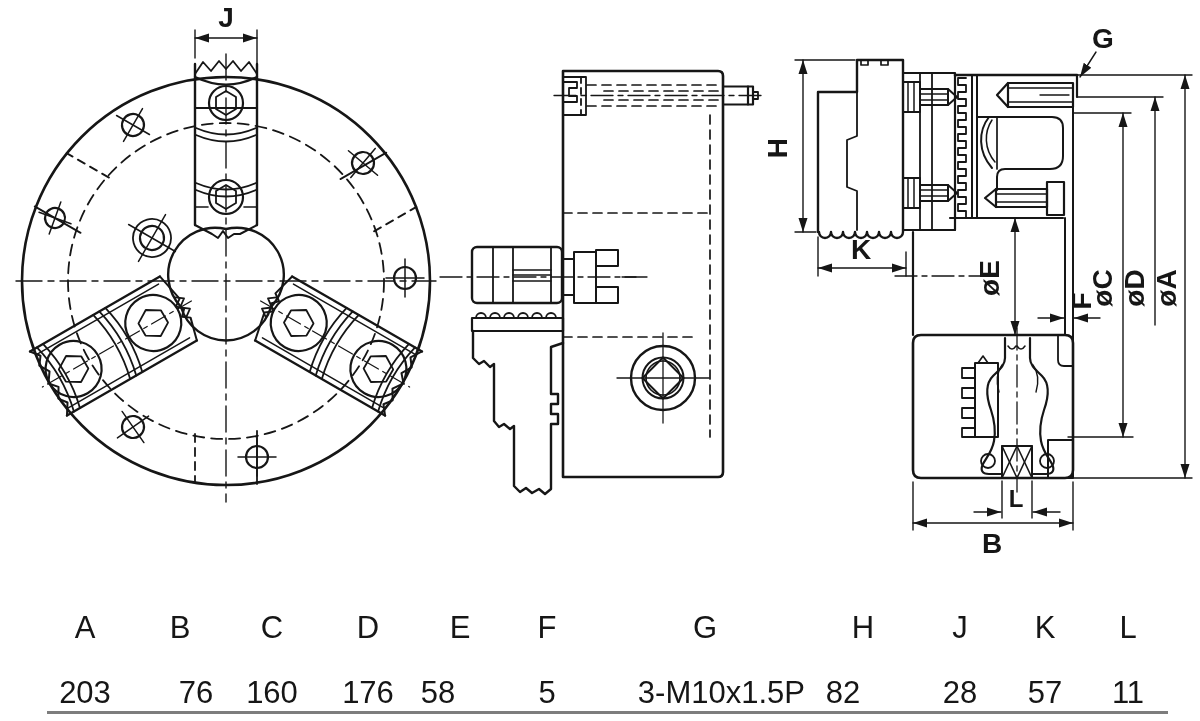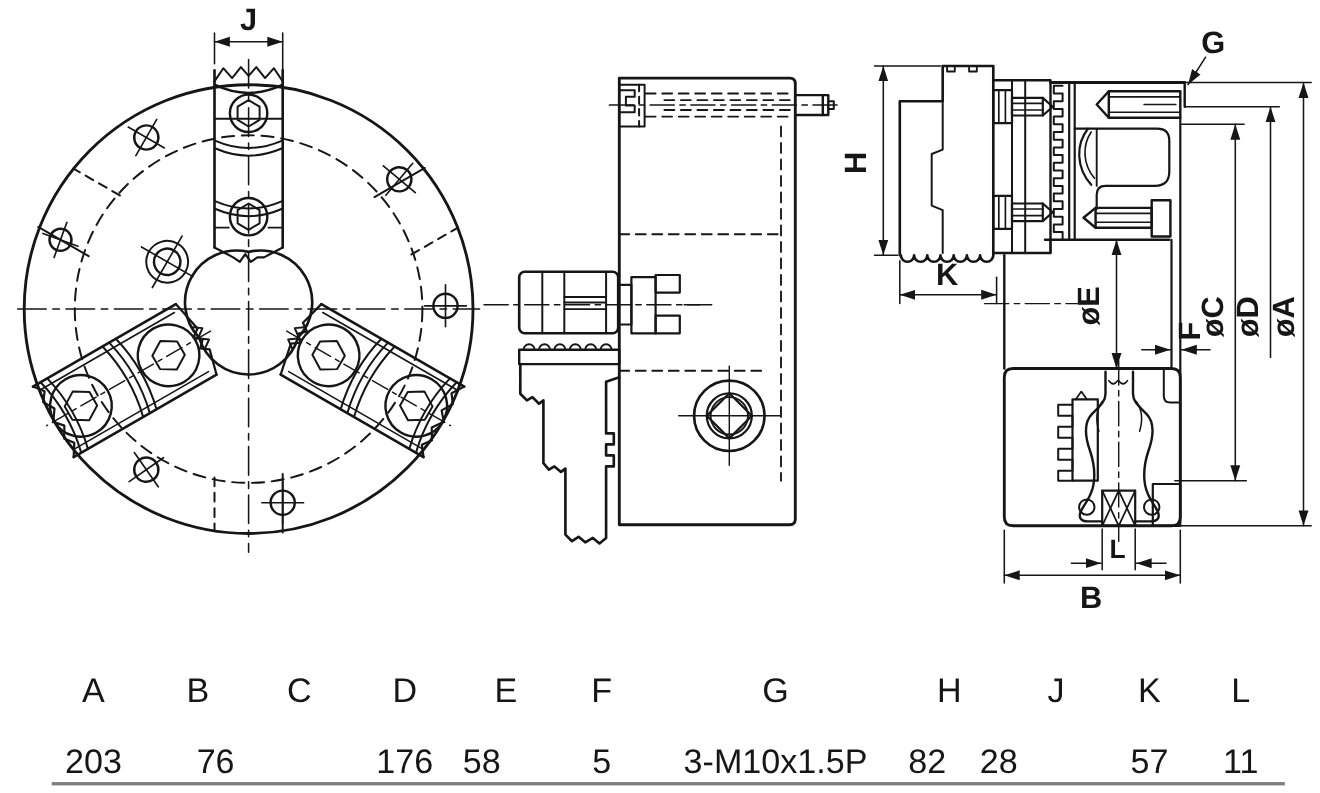--- a/index.html
+++ b/index.html
@@ -375,31 +375,32 @@
 </svg>
 
 
 <div id="spec-table">
   <div class="table-rule"></div>
 <div class="spec-head" style="left: 85px;">A</div>
       <div class="spec-val" style="left: 85px;">203</div>
       <div class="spec-head" style="left: 180px;">B</div>
       <div class="spec-val" style="left: 180px; padding-left: 32px;">76</div>
       <div class="spec-head" style="left: 272px;">C</div>
+      <div class="spec-val" style="left: 272px;">160</div>
       <div class="spec-head" style="left: 368px;">D</div>
       <div class="spec-val" style="left: 368px;">176</div>
       <div class="spec-head" style="left: 460px;">E</div>
       <div class="spec-val" style="left: 438px;">58</div>
       <div class="spec-head" style="left: 547px;">F</div>
       <div class="spec-val" style="left: 547px;">5</div>
       <div class="spec-head" style="left: 705px;">G</div>
-      <div class="spec-val" style="left: 705px;">3-M10x1.5P</div>
+      <div class="spec-val" style="left: 705px; text-align: right;">3-M10x1.5P</div>
       <div class="spec-head" style="left: 863px;">H</div>
       <div class="spec-val" style="left: 843px;">82</div>
       <div class="spec-head" style="left: 960px;">J</div>
-      <div class="spec-val" style="left: 908px;">28</div>
+      <div class="spec-val" style="left: 960px;">28</div>
       <div class="spec-head" style="left: 1045px;">K</div>
       <div class="spec-val" style="left: 1045px;">57</div>
       <div class="spec-head" style="left: 1128px;">L</div>
       <div class="spec-val" style="left: 1128px;">11</div>
     </div>
 
 </div>
 
 </body></html>

